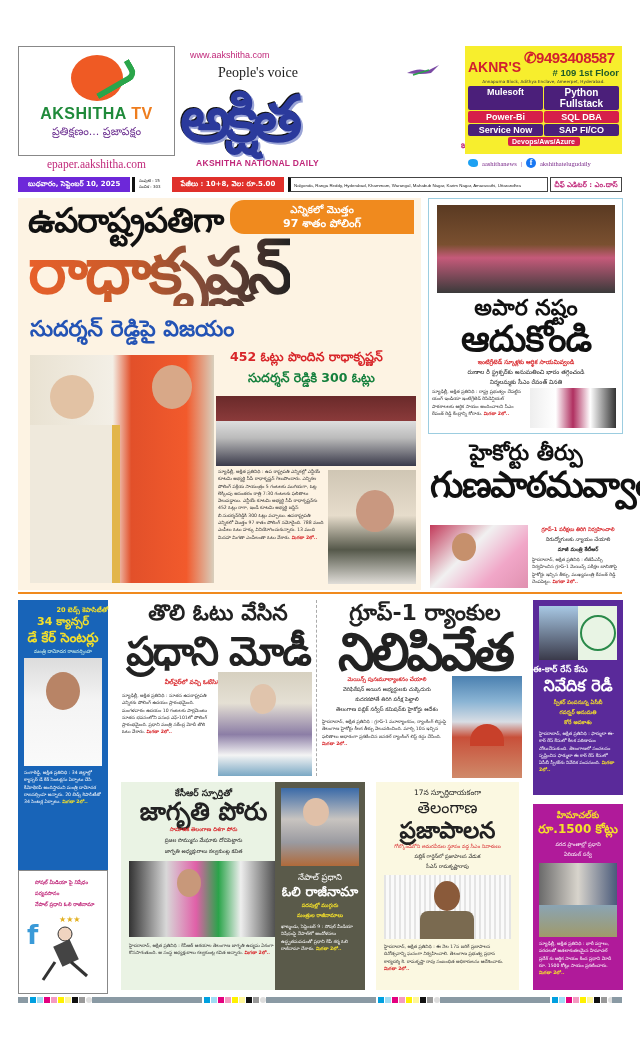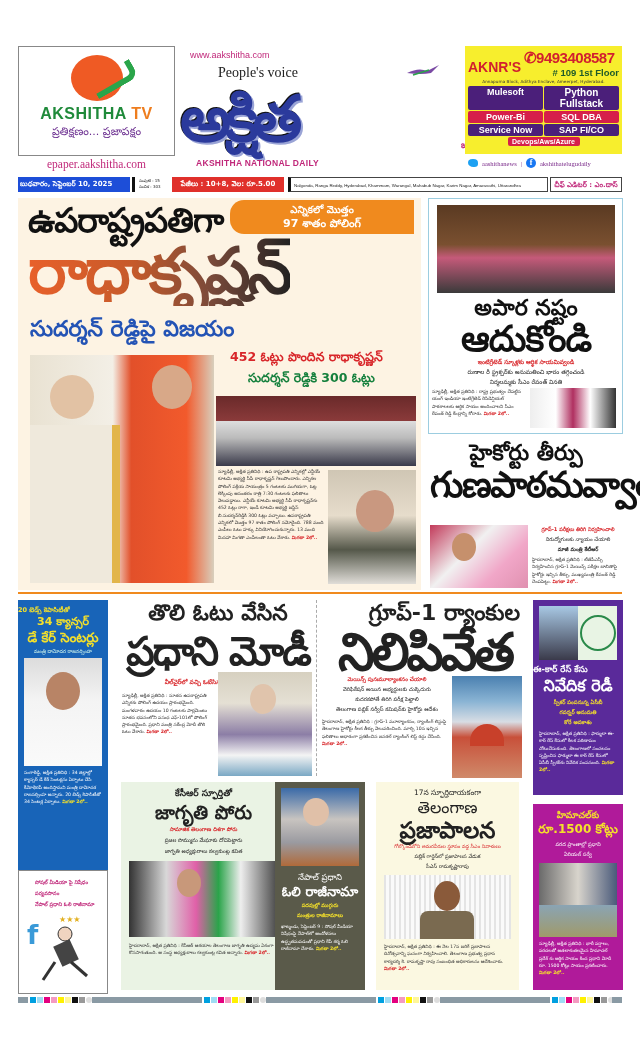--- a/index.html
+++ b/index.html
@@ -27,21 +27,21 @@
 .ad .addr{font-size:4.2px;color:#333;text-align:center;margin:1px 0 2px}
 .ad .grid{display:grid;grid-template-columns:1fr 1fr;gap:1px}
 .ad .chip{font-family:"Liberation Sans",sans-serif;font-weight:bold;color:#fff;font-size:9px;text-align:center;border-radius:2px;padding:1px 0}
 .ad .pur{background:#4b1f7a}.ad .red{background:#d61f4a}
 .ad .dev{grid-column:1/3;margin:0 auto;width:72px;background:#d61f4a;font-size:7px}
 .social{left:468px;top:158px;font-family:"Liberation Serif",serif;font-size:6.5px;color:#7a2a8a;display:flex;align-items:center;gap:4px}
 .tw{width:10px;height:8px;background:#1da1f2;border-radius:50% 50% 40% 60%}
 .fb{width:10px;height:10px;border-radius:50%;background:#1877f2;color:#fff;font-size:8px;font-weight:bold;text-align:center;line-height:10px}
 
 .dl{top:177px;height:15px;font-size:7px;line-height:15px}
-.dl1{left:18px;width:112px;background:#1d4ed8;color:#fff;padding-left:2px;font-weight:bold}
+.dl1{left:18px;width:112px;background:#6d28d9;color:#fff;padding-left:10px;font-weight:bold}
 .dl2{left:132px;width:36px;border-left:3px solid #111;padding-left:4px;font-size:4px;line-height:6px;padding-top:1px}
 .dl3{left:172px;width:112px;background:#e0302b;color:#fff;font-weight:bold;text-align:center}
 .dl4{left:288px;width:260px;border:1px solid #444;border-left:3px solid #111;font-size:4.4px;padding-left:3px;font-family:"Liberation Sans",sans-serif}
 .dl5{left:550px;width:72px;border:1px solid #444;font-weight:bold;color:#c0287a;text-align:center}
 
 .lead{left:18px;top:198px;width:403px;height:392px;background:#fdf3e3}
 .h-upa{left:28px;top:200px;font-size:34px;font-weight:900;color:#111;letter-spacing:-1px}
 .badge{left:230px;top:200px;width:184px;height:34px;background:#f08a1e;border-radius:14px 0 0 14px;color:#fff;text-align:center;font-size:10px;line-height:14px;padding-top:3px;font-weight:bold}
 .h-radha{left:28px;top:236px;font-size:64px;font-weight:900;letter-spacing:-3px;line-height:70px;background:linear-gradient(90deg,#e8602a 0%,#c65a2a 40%,#7a4a3a 70%,#222 100%);-webkit-background-clip:text;background-clip:text;color:transparent}
 .h-sud{left:30px;top:316px;font-size:22px;font-weight:bold;color:#2353b5}
@@ -55,21 +55,21 @@
 .h-aadu{left:432px;top:318px;font-size:36px;font-weight:900;color:#111;width:188px;text-align:center;letter-spacing:-1px}
 .redsub{color:#d8262a;font-weight:bold}
 .h-hc{left:432px;top:440px;width:188px;text-align:center;font-size:22px;font-weight:bold;color:#111}
 .h-guna{left:430px;top:464px;width:192px;text-align:center;font-size:36px;font-weight:bold;color:#111;letter-spacing:-1.5px}
 .sep{left:18px;top:592px;width:604px;height:2px;background:#f08a1e}
 
 .bluebox{left:18px;top:600px;width:90px;height:285px;background:#1864b8;color:#fff}
 .yellowtxt{color:#f5e12a}
 .h-toli{left:128px;top:600px;width:180px;text-align:center;font-size:22px;font-weight:bold}
 .h-pradhani{left:118px;top:628px;width:200px;text-align:center;font-size:40px;font-weight:bold;letter-spacing:-2px}
-.h-grp{left:330px;top:600px;width:190px;text-align:right;font-size:22px;font-weight:bold}
+.h-grp{left:330px;top:600px;width:190px;text-align:center;font-size:22px;font-weight:bold}
 .h-nili{left:320px;top:622px;width:210px;text-align:center;font-size:52px;font-weight:bold;letter-spacing:-3px}
 .dotsep{left:316px;top:600px;height:176px;border-left:1px dashed #aaa}
 .purplebox{left:533px;top:600px;width:90px;height:195px;background:#5a2a9a;color:#fff}
 
 .greenbox{left:121px;top:782px;width:165px;height:208px;background:#eaf3e4}
 .graybox{left:275px;top:782px;width:90px;height:208px;background:#5a5a4a;color:#fff}
 .creambox{left:376px;top:782px;width:143px;height:208px;background:#fbf8e1}
 .magbox{left:533px;top:804px;width:90px;height:186px;background:#b01a9a;color:#fff}
 .cartoon{left:18px;top:870px;width:90px;height:124px;border:1px solid #888;background:#fff}
 .regbar{top:997px;height:6px;display:flex;gap:1px}
@@ -177,21 +177,21 @@
 <div class="abs redsub" style="left:532px;top:526px;width:92px;text-align:center;font-size:5.2px">గ్రూప్-1 పరీక్షలు తిరిగి నిర్వహించాలి</div>
 <div class="abs" style="left:532px;top:536px;width:92px;text-align:center;font-size:5.2px">నిరుద్యోగులకు న్యాయం చేయాలి</div>
 <div class="abs" style="left:532px;top:546px;width:92px;text-align:center;font-size:5.2px;font-weight:bold">మాజీ మంత్రి కేటీఆర్</div>
 <div class="abs body-txt" style="left:532px;top:556px;width:92px;height:34px;overflow:hidden">
   <span>హైదరాబాద్, అక్షిత ప్రతినిధి : టీజీపీఎస్సీ నిర్వహించిన గ్రూప్-1 మెయిన్స్ పరీక్షల జాబితాపై హైకోర్టు ఇచ్చిన తీర్పు, ముఖ్యమంత్రి రేవంత్ రెడ్డి చెంపపెట్టు.</span> <span class="more">మిగతా 2లో..</span>
 </div>
 
 <div class="abs sep"></div>
 
 <div class="abs bluebox">
-  <div class="yellowtxt" style="text-align:left;font-size:6.5px;margin-top:6px;font-weight:bold">20 బెడ్స్ కెపాసిటీతో</div>
+  <div class="yellowtxt" style="text-align:right;font-size:6.5px;margin-top:6px;font-weight:bold">20 బెడ్స్ కెపాసిటీతో</div>
   <div class="yellowtxt" style="text-align:center;font-size:11px;font-weight:bold">34 క్యాన్సర్</div>
   <div class="yellowtxt" style="text-align:center;font-size:13px;font-weight:bold">డే కేర్ సెంటర్లు</div>
   <div style="text-align:center;font-size:5px;color:#dfe">మంత్రి దామోదర రాజనర్సింహ</div>
   <div style="margin:3px 6px;height:108px;background:linear-gradient(180deg,#dcdcdc 0%,#f4f4f4 40%,#fafafa 100%);position:relative">
     <div style="position:absolute;left:22px;top:14px;width:34px;height:38px;border-radius:50%;background:#b88466"></div>
   </div>
   <div class="body-txt" style="color:#fff;padding:0 6px;height:100px;overflow:hidden">
     <span>సంగారెడ్డి, అక్షిత ప్రతినిధి : 34 జిల్లాల్లో క్యాన్సర్ డే కేర్ సెంటర్లను ఏర్పాటు చేసి కీమోథెరపీ అందిస్తామని మంత్రి దామోదర రాజనర్సింహ అన్నారు. 20 బెడ్స్ కెపాసిటీతో 34 సెంటర్ల ఏర్పాటు.</span> <span class="yellowtxt" style="font-weight:bold">మిగతా 2లో..</span>
   </div>
 </div>
@@ -249,21 +249,21 @@
     <circle cx="46" cy="24" r="7" fill="#f0d4c0" stroke="#333"></circle>
     <rect x="38" y="32" width="18" height="22" fill="#444" transform="rotate(-25 47 43)"></rect>
     <line x1="36" y1="52" x2="24" y2="70" stroke="#333" stroke-width="3"></line>
     <line x1="52" y1="52" x2="68" y2="66" stroke="#333" stroke-width="3"></line>
     <text x="40" y="12" font-size="8" fill="#e2b020">★★★</text>
   </svg>
 </div>
 
 <div class="abs greenbox">
   <div style="text-align:center;font-size:9px;font-weight:bold;margin-top:6px">కేసీఆర్ స్ఫూర్తితో</div>
-  <div style="text-align:center;font-size:19px;font-weight:900;line-height:24px">జాగృతి పోరు</div>
+  <div style="text-align:center;font-size:25px;font-weight:900;line-height:24px">జాగృతి పోరు</div>
   <div class="redsub" style="text-align:center;font-size:5.4px;margin-top:2px">సామాజిక తెలంగాణ దిశగా పోరు</div>
   <div style="text-align:center;font-size:5.4px;margin-top:3px">ప్రజల సొమ్మును మేఘాకు దోచిపెట్టారు</div>
   <div style="text-align:center;font-size:5.4px;margin-top:3px">జాగృతి అధ్యక్షురాలు కల్వకుంట్ల కవిత</div>
   <div style="margin:5px 8px;height:76px;background:linear-gradient(90deg,#333 0%,#d8d8d8 25%,#e060a8 45%,#2aa44a 60%,#eee 75%,#444 100%);position:relative">
     <div style="position:absolute;left:48px;top:8px;width:24px;height:28px;border-radius:50%;background:#c8987a"></div>
   </div>
   <div class="body-txt" style="padding:0 8px;height:34px;overflow:hidden">
     <span>హైదరాబాద్, అక్షిత ప్రతినిధి : కేసీఆర్ ఆశయాల తెలంగాణ జాగృతి ఉద్యమ ఏకంగా కొనసాగుతుంది. ఆ సంస్థ అధ్యక్షురాలు కల్వకుంట్ల కవిత అన్నారు.</span> <span class="more">మిగతా 2లో..</span>
   </div>
 </div>

